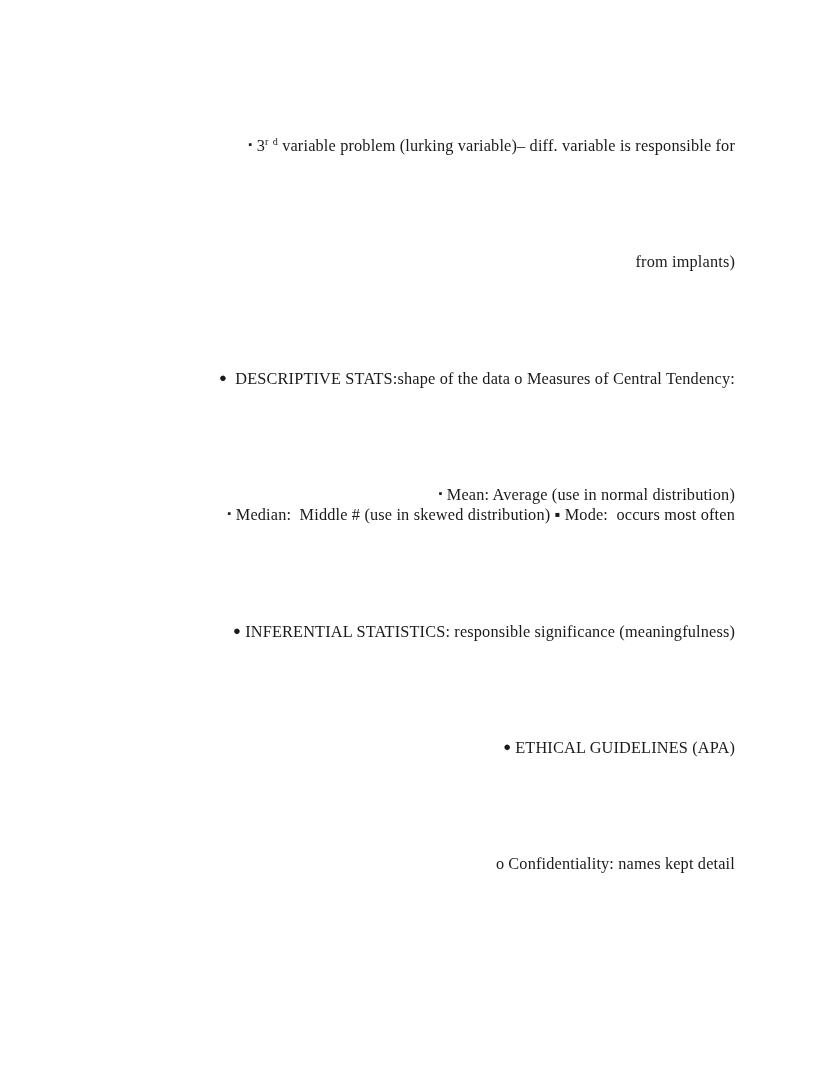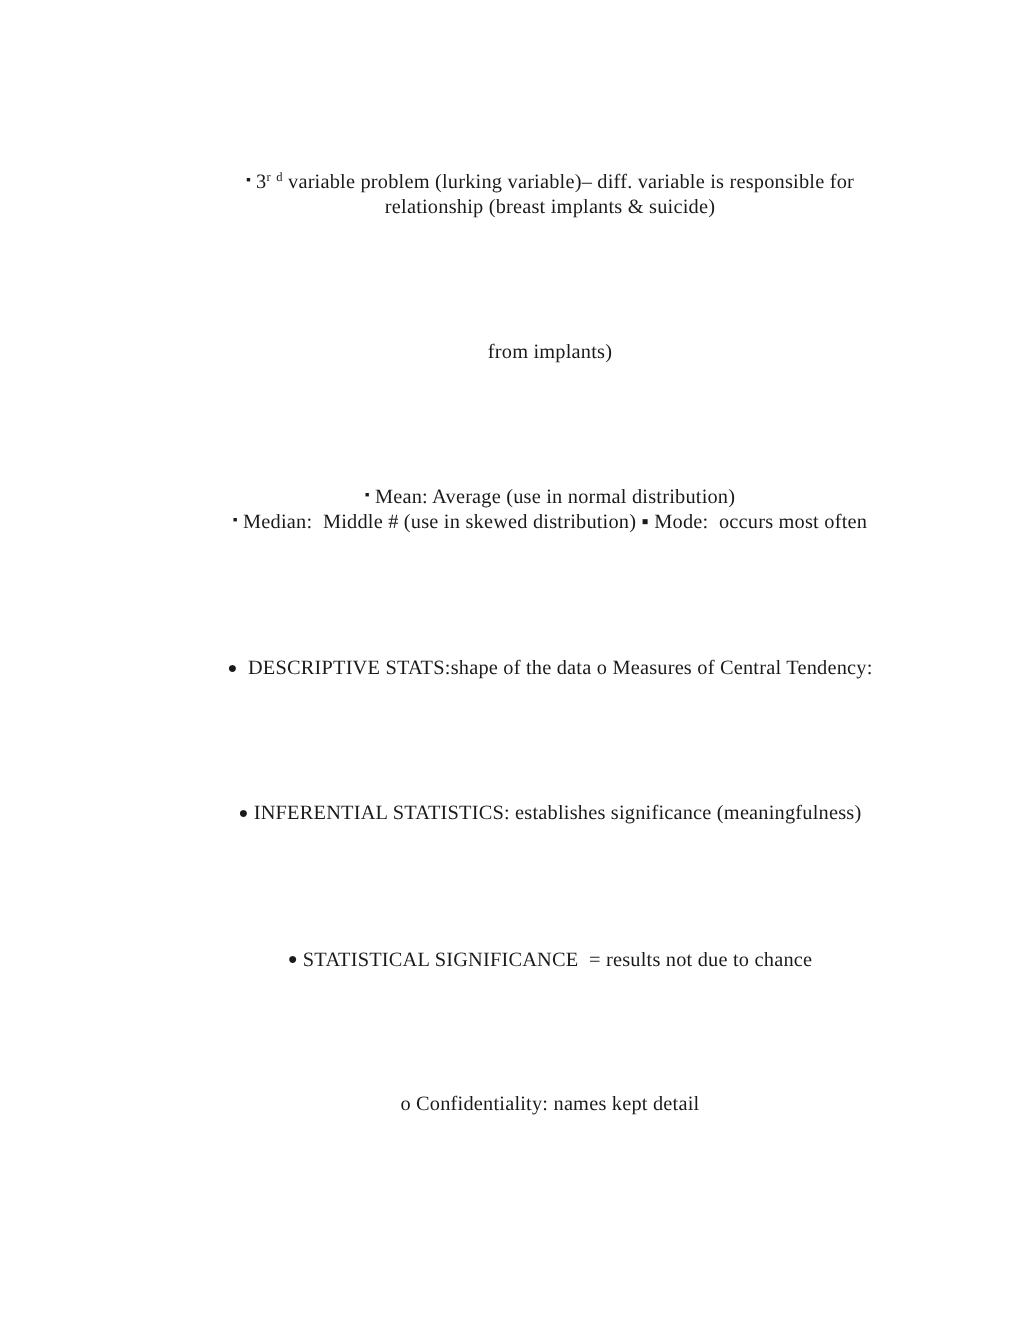--- a/index.html
+++ b/index.html
@@ -26,21 +26,21 @@
   .content {
     position: absolute;
     left: 145px;
     top: 96px;
     width: 590px;
   }
   .para {
     margin: 0 0 18px 0;
     font-size: 16.3px;
     line-height: 19.6px;
-    text-align: center;
+    text-align: right;
     white-space: pre-wrap;
     letter-spacing: 0.01em;
   }
   .para:last-child {
     margin-bottom: 0;
   }
   
   .bullet-square {
     font-size: 11px;
     vertical-align: 2.5px;
@@ -63,42 +63,42 @@
     display: block;
   }
 </style>
 </head>
 <body>
 
 <div class="page">
   <div class="content">
 
     <p class="para">
-      <span class="line"><span class="bullet-square">▪</span> <span>3</span><sup class="ord">r</sup> <sup class="ord">d</sup><span> variable problem (lurking variable)– diff. variable is responsible for</span></span><span class="line">relationship (breast implants &amp; suicide)</span>
+      <span class="line"><span class="bullet-square">▪</span> <span>3</span><sup class="ord">r</sup> <sup class="ord">d</sup><span> variable problem (lurking variable)– diff. variable is responsible for</span></span>
     </p>
 
     <p class="para">
       <span class="line">from implants)</span>
     </p>
 
 
     <p class="para">
+      <span class="line"><span class="bullet-round">●</span>&nbsp; <span>DESCRIPTIVE STATS:shape of the data o Measures of Central Tendency:</span></span>
+    </p>
+
+    <p class="para">
       <span class="line"><span class="bullet-square">▪</span> <span>Mean: Average (use in normal distribution)</span></span><span class="line"><span class="bullet-square">▪</span> <span>Median:  Middle # (use in skewed distribution) ▪ Mode:  occurs most often</span></span>
     </p>
 
     <p class="para">
-      <span class="line"><span class="bullet-round">●</span>&nbsp; <span>DESCRIPTIVE STATS:shape of the data o Measures of Central Tendency:</span></span>
+      <span class="line"><span class="bullet-round">●</span> <span>INFERENTIAL STATISTICS: responsible significance (meaningfulness)</span></span>
     </p>
 
     <p class="para">
-      <span class="line"><span class="bullet-round">●</span> <span>INFERENTIAL STATISTICS: establishes significance (meaningfulness)</span></span>
-    </p>
-
-    <p class="para">
-      <span class="line"><span class="bullet-round">●</span> <span>STATISTICAL SIGNIFICANCE  = results not due to chance</span></span>
+      <span class="line"><span class="bullet-round">●</span> <span>ETHICAL GUIDELINES (APA)</span></span>
     </p>
 
     <p class="para">
       <span class="line"><span class="bullet-o">o</span> <span>Confidentiality: names kept detail</span></span>
     </p>
 
   </div>
 </div>
 
 </body></html>

